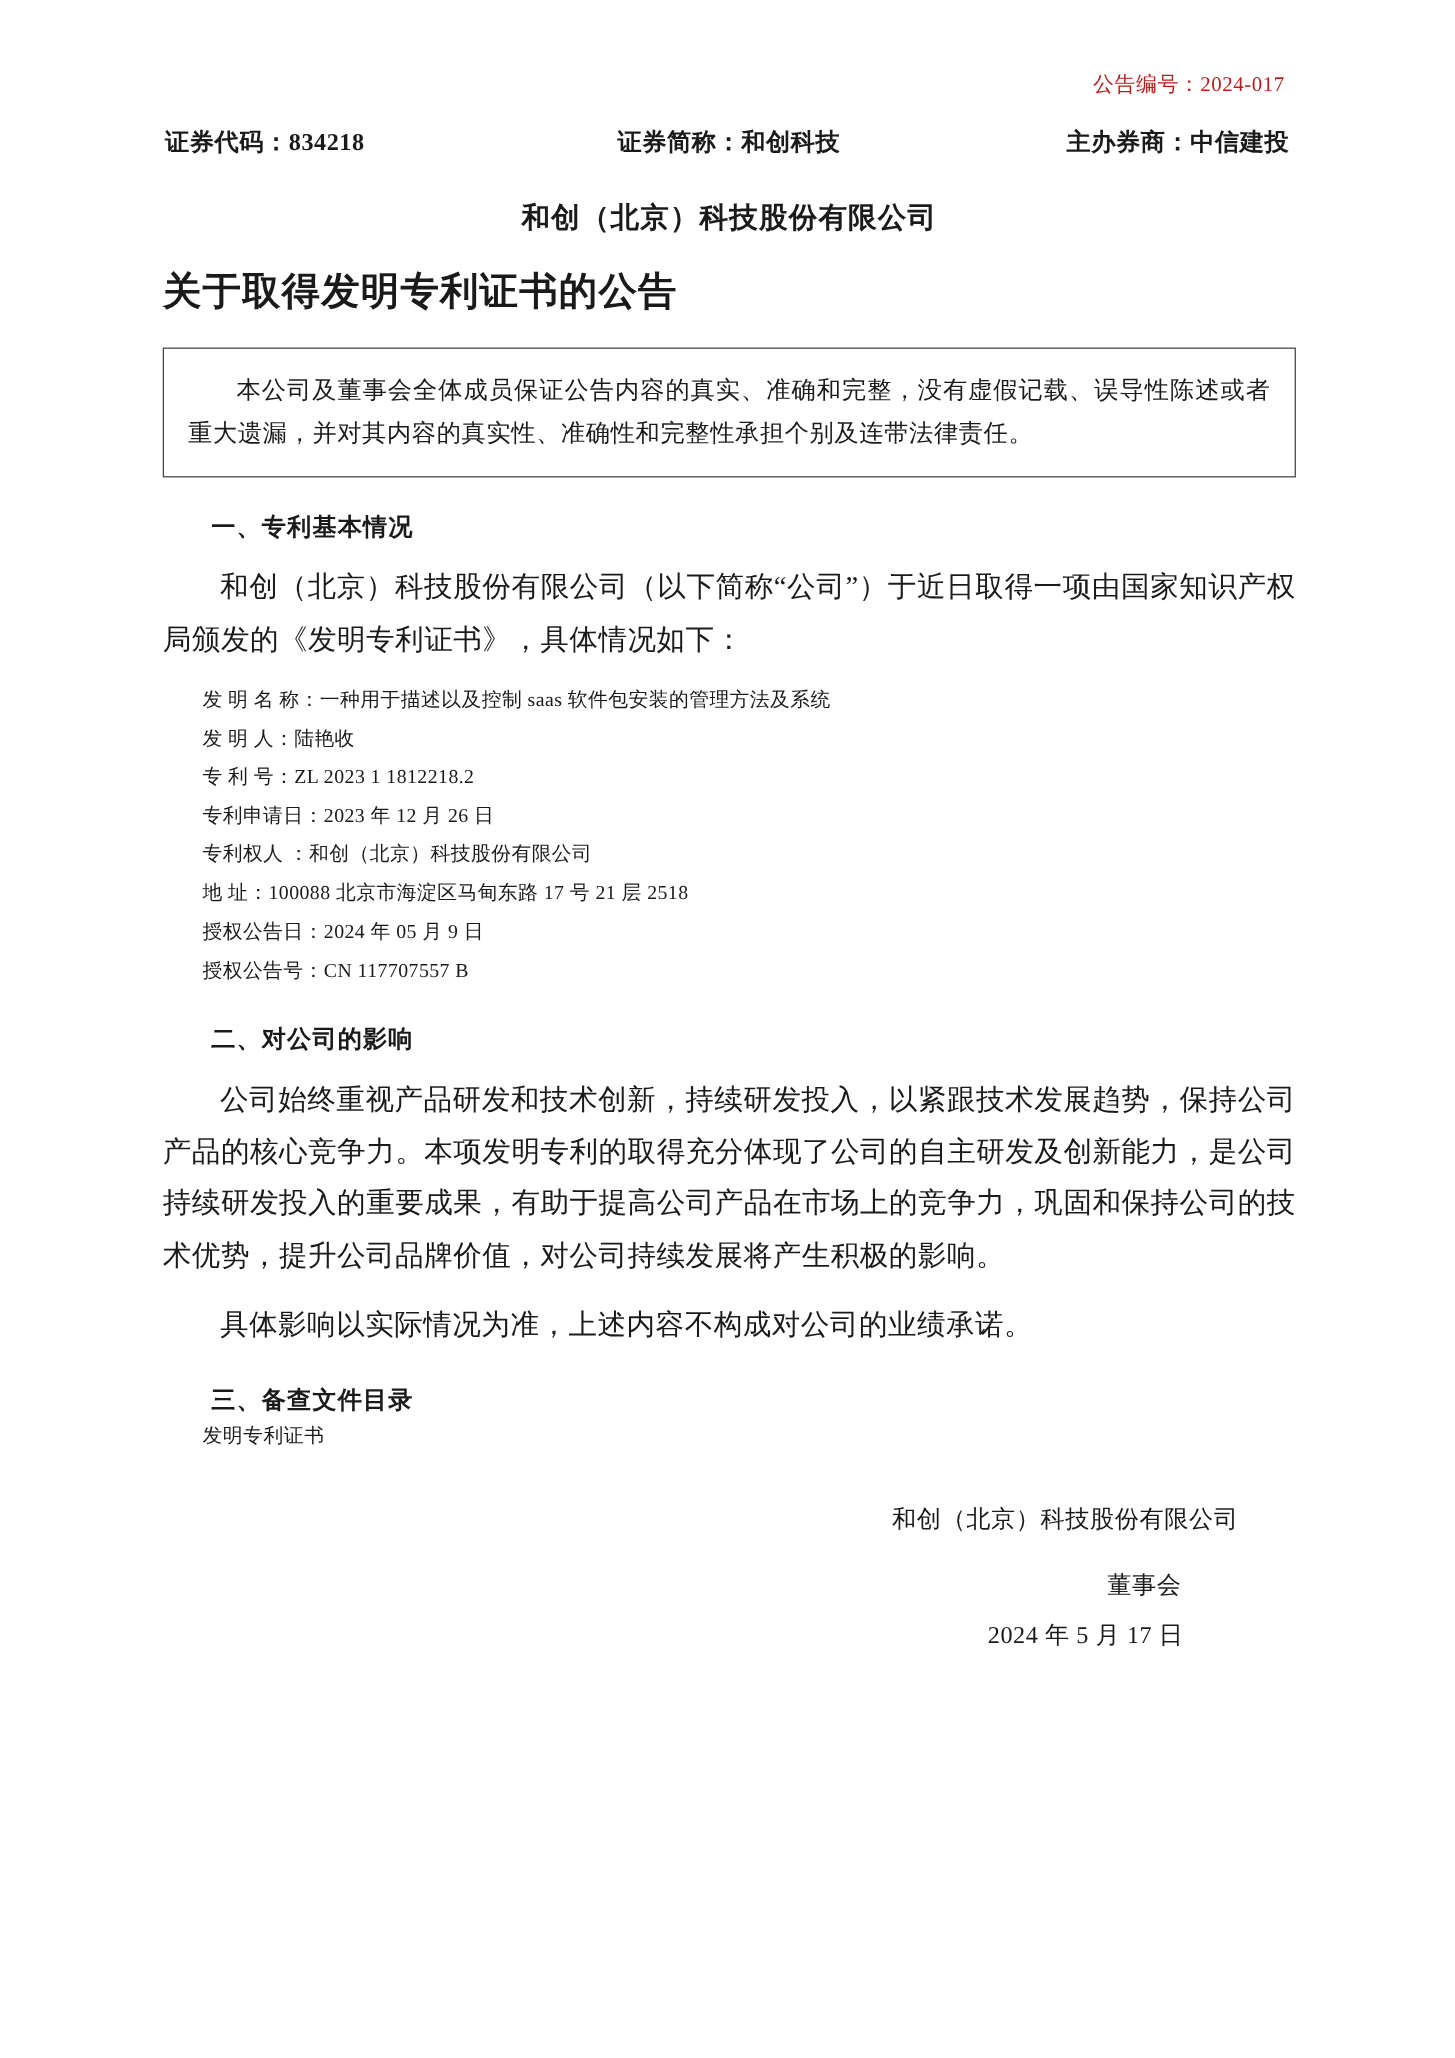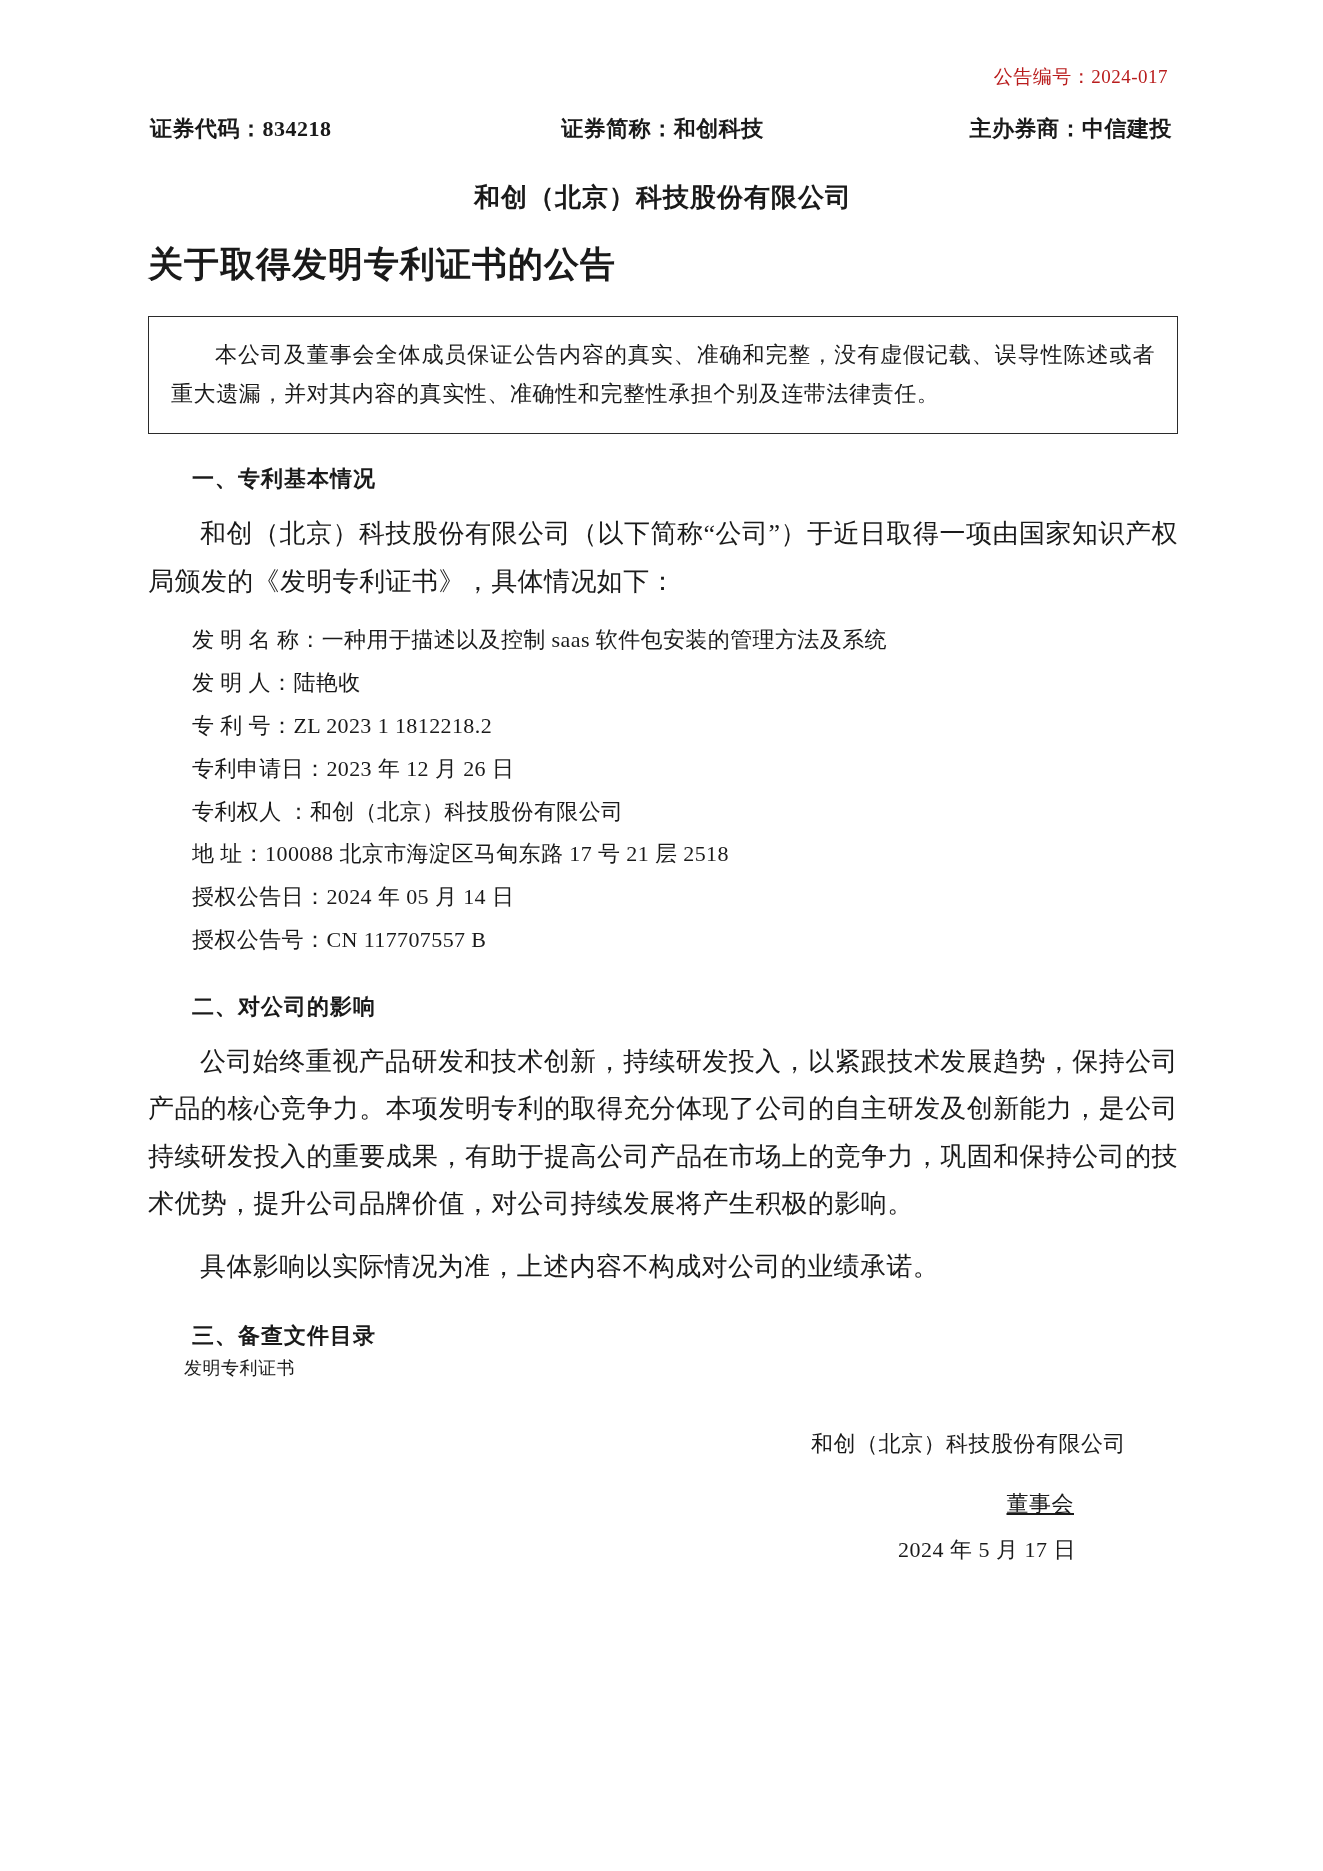--- a/index.html
+++ b/index.html
@@ -105,21 +105,21 @@
     text-align: justify;
     letter-spacing: 0.4px;
     margin-top: 16px;
   }
 
   
   .detail-list {
     margin-top: 14px;
   }
   .detail-line {
-    font-size: 22px;
+    font-size: 18px;
     line-height: 1.95;
     text-indent: 2em;
     letter-spacing: 0.4px;
     white-space: nowrap;
   }
 
   .files-line {
     font-size: 18px;
     line-height: 1.9;
     text-indent: 2em;
@@ -130,21 +130,20 @@
   .sig {
     margin-top: 44px;
     font-size: 22px;
     letter-spacing: 0.5px;
     text-align: right;
     padding-right: 52px;
   }
   .sig .line2 {
     margin-top: 30px;
     padding-right: 52px;
-    text-decoration: underline;
   }
   .sig .line3 {
     margin-top: 16px;
     padding-right: 50px;
   }
 </style>
 </head>
 <body>
 
 <div class="page">
@@ -176,21 +175,21 @@
     <div class="section-h">一、专利基本情况</div>
     <div class="para">和创（北京）科技股份有限公司（以下简称“公司”）于近日取得一项由国家知识产权局颁发的《发明专利证书》，具体情况如下：</div>
 
     <div class="detail-list">
       <div class="detail-line">发 明 名 称：一种用于描述以及控制 saas 软件包安装的管理方法及系统</div>
       <div class="detail-line">发 明 人：陆艳收</div>
       <div class="detail-line">专 利 号：ZL 2023 1 1812218.2</div>
       <div class="detail-line">专利申请日：2023 年 12 月 26 日</div>
       <div class="detail-line">专利权人 ：和创（北京）科技股份有限公司</div>
       <div class="detail-line">地 址：100088 北京市海淀区马甸东路 17 号 21 层 2518</div>
-      <div class="detail-line">授权公告日：2024 年 05 月 14 日</div>
+      <div class="detail-line">授权公告日：2024 年 05 月 9 日</div>
       <div class="detail-line">授权公告号：CN 117707557 B</div>
     </div>
 
     <div class="section-h">二、对公司的影响</div>
     <div class="para">公司始终重视产品研发和技术创新，持续研发投入，以紧跟技术发展趋势，保持公司产品的核心竞争力。本项发明专利的取得充分体现了公司的自主研发及创新能力，是公司持续研发投入的重要成果，有助于提高公司产品在市场上的竞争力，巩固和保持公司的技术优势，提升公司品牌价值，对公司持续发展将产生积极的影响。</div>
     <div class="para">具体影响以实际情况为准，上述内容不构成对公司的业绩承诺。</div>
 
     <div class="section-h">三、备查文件目录</div>
     <div class="files-line">发明专利证书</div>
 

